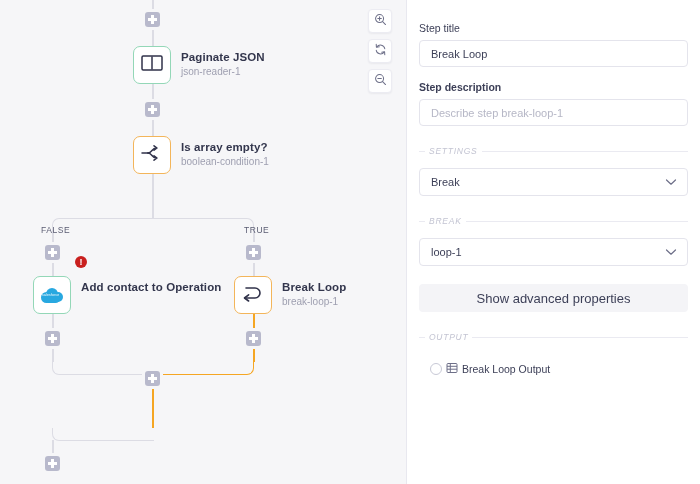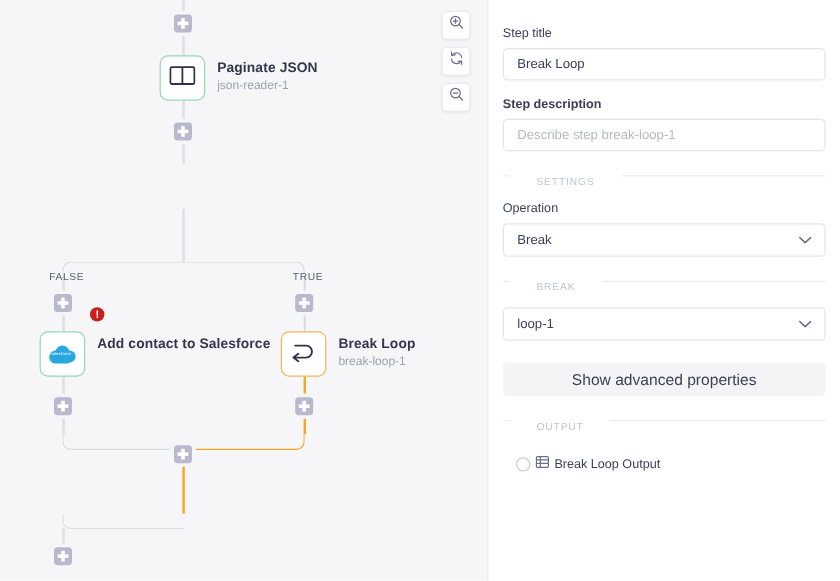--- a/index.html
+++ b/index.html
@@ -204,23 +204,24 @@
     padding: 0 11px;
     font-family: "Liberation Sans", sans-serif;
     outline: none;
   }
   .text-input::placeholder { color: #b6b7c6; }
 
   .spacer-14 { height: 14px; }
 
   .section-head {
     display: flex;
-    align-items: flex-start;
-    gap: 22px;
+    align-items: center;
+    gap: 4px;
     margin: 20px 0 12px 0;
+    font-style: italic;
   }
   .section-head .dash-left {
     width: 6px;
     height: 1px;
     background: #eaeaf1;
     flex: none;
   }
   .section-head .sec-title {
     font-size: 8.5px;
     letter-spacing: .75px;
@@ -340,34 +341,51 @@
             <line x1="11" y1="2.6" x2="11" y2="15.4" stroke="#30324a" stroke-width="1.5"></line>
           </svg>
         </span>
       </div>
       <div class="node-text">
         <div class="node-title">Paginate JSON</div>
         <div class="node-sub">json-reader-1</div>
       </div>
     </div>
 
+    <div class="node" style="left:133px; top:136px;">
+      <div class="node-box orange">
+        <span>
+          <svg width="24" height="20" viewBox="0 0 24 20" fill="none" stroke="#30324a" stroke-width="1.5" stroke-linecap="round" stroke-linejoin="round">
+            <path d="M2 10 H8"></path>
+            <path d="M8 10 C12 10 12 5 16 5"></path>
+            <path d="M8 10 C12 10 12 15 16 15"></path>
+            <polyline points="14,2.8 17,5 14,7.2"></polyline>
+            <polyline points="14,12.8 17,15 14,17.2"></polyline>
+          </svg>
+        </span>
+      </div>
+      <div class="node-text">
+        <div class="node-title">Is array empty?</div>
+        <div class="node-sub">boolean-condition-1</div>
+      </div>
+    </div>
 
     <div class="node" style="left:33px; top:276px;">
       <div class="node-box green">
         <span class="sf-cloud">
           <span style="left:2px; top:5px; width:11px; height:11px;"></span>
           <span style="left:7px; top:1px; width:12px; height:12px;"></span>
           <span style="left:14px; top:5px; width:10px; height:10px;"></span>
           <span style="left:5px; top:7px; width:16px; height:9px; border-radius:5px;"></span>
           <span class="sf-text">salesforce</span>
         </span>
       </div>
       <div class="error-badge">!</div>
       <div class="node-text">
-        <div class="node-title">Add contact to Salesforce</div>
+        <div class="node-title">Add contact to Operation</div>
       </div>
     </div>
 
     <div class="node" style="left:234px; top:276px;">
       <div class="node-box orange">
         <span>
           <svg width="24" height="20" viewBox="0 0 24 20" fill="none" stroke="#30324a" stroke-width="1.6" stroke-linecap="round" stroke-linejoin="round">
             <path d="M5 5 H14 A5 5 0 0 1 14 15 H4"></path>
             <polyline points="7.6,11.8 3.5,15 7.6,18"></polyline>
           </svg>
@@ -421,21 +439,20 @@
 
     <div class="field-label bold">Step description</div>
     <input class="text-input" type="text" placeholder="Describe step break-loop-1" style="">
 
     <div class="section-head">
       <span class="dash-left"></span>
       <span class="sec-title">SETTINGS</span>
       <span class="line"></span>
     </div>
 
-    <div class="field-label">Operation</div>
     <div class="select-box">
       <span>Break</span>
       <span class="chev">
         <svg width="12" height="8" viewBox="0 0 12 8" fill="none" stroke="#6d6f88" stroke-width="1.2" stroke-linecap="round" stroke-linejoin="round">
           <polyline points="1.5,2 6,6.2 10.5,2"></polyline>
         </svg>
       </span>
     </div>
 
     <div class="section-head">

